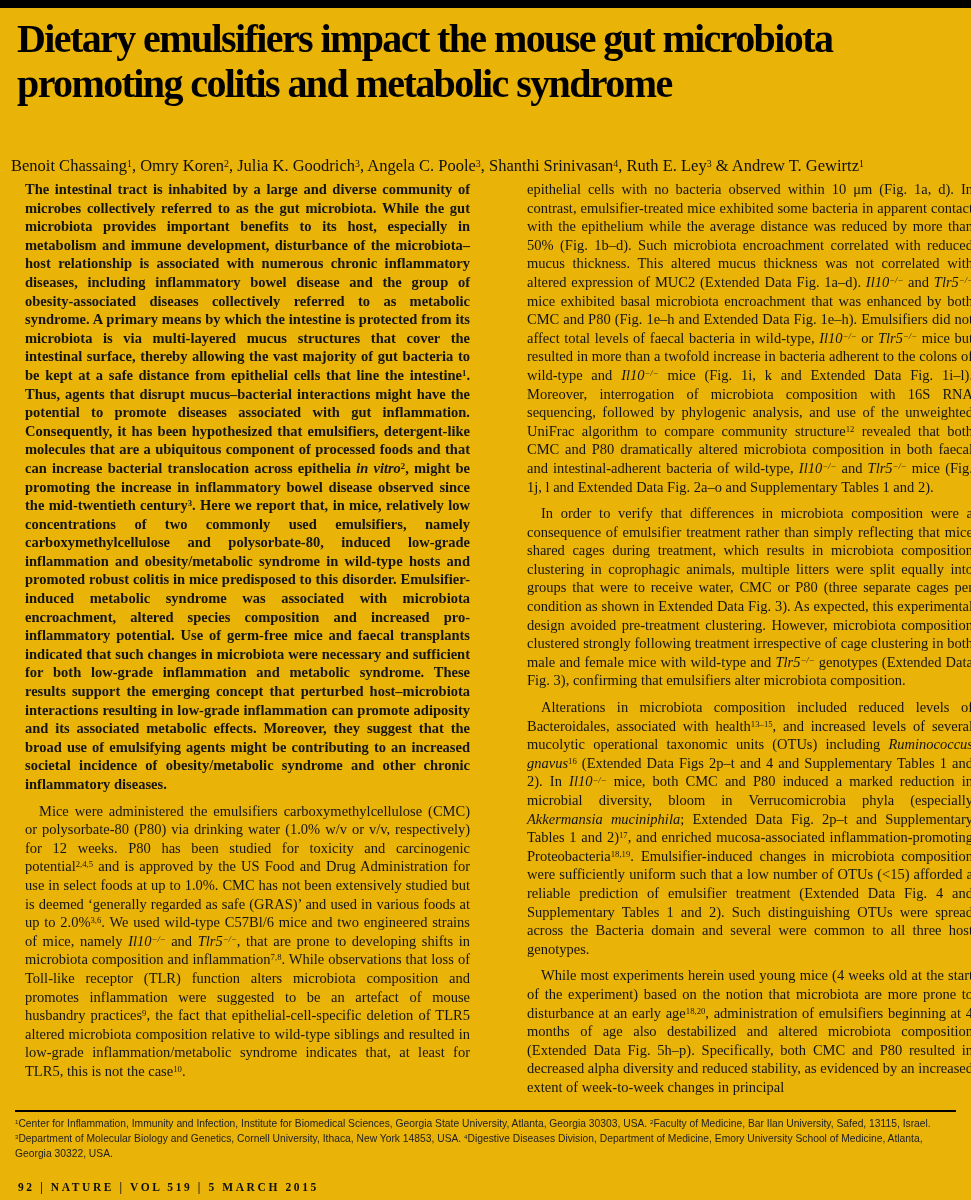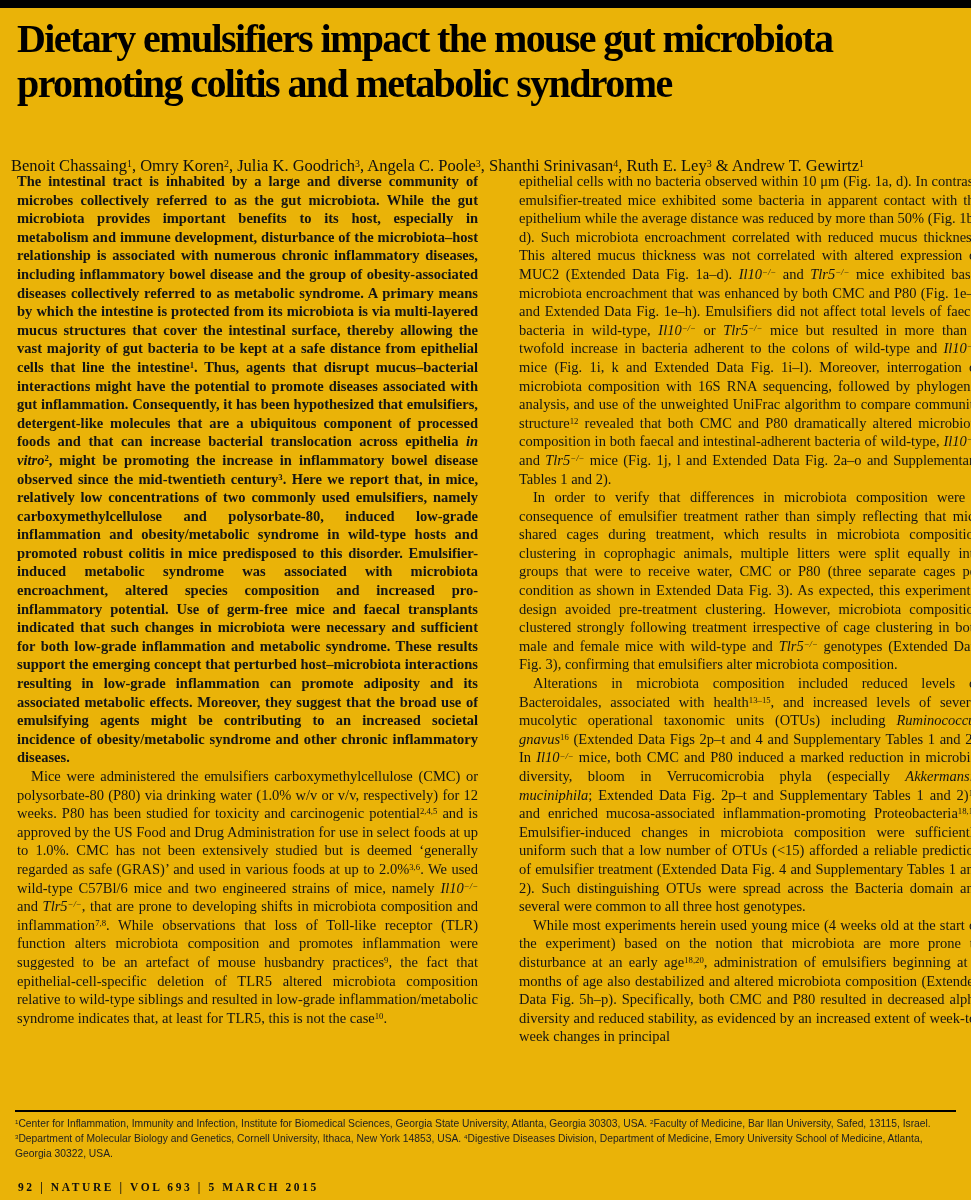--- a/index.html
+++ b/index.html
@@ -8,21 +8,21 @@
   .top-bar{position:absolute;left:0;top:0;width:971px;height:8px;background:#000;}
   .title{position:absolute;left:17px;top:16px;width:948px;margin:0;font-weight:bold;
          font-size:40px;line-height:45px;letter-spacing:-1.6px;color:#000;}
   .title span{display:block;white-space:nowrap;}
   .authors{position:absolute;left:11px;top:112px;width:948px;font-size:16.5px;
            white-space:nowrap;color:#101010;margin-top:44px;}
   .col{position:absolute;top:172px;width:461px;height:936px;overflow:hidden;
        text-align:justify;font-size:14.5px;line-height:18.6px;}
   .col-left{left:17px;}
   .col-right{left:519px;width:462px;}
-  .col p{margin:0;padding:0;}
+  .col p{margin:8px;padding:0;}
   .col p.indent{text-indent:14px;}
   .abstract{font-weight:bold;}
   sup{font-size:60%;line-height:0;position:relative;top:-0.45em;vertical-align:baseline;}
   .footnote-rule{position:absolute;left:15px;top:1110px;width:941px;height:0;
                  border-top:2px solid #000;}
   .footnote{position:absolute;left:15px;top:1117px;width:941px;margin:0;
             font-family:"Liberation Sans",sans-serif;font-size:10.3px;line-height:14.8px;
             color:#222;text-align:left;}
   .page-footer{position:absolute;left:18px;top:1181px;font-size:11.5px;font-weight:bold;
                letter-spacing:2.6px;color:#101010;}
@@ -49,15 +49,15 @@
   <div class="col col-right">
     <p>epithelial cells with no bacteria observed within 10 μm (Fig. 1a, d). In contrast, emulsifier-treated mice exhibited some bacteria in apparent contact with the epithelium while the average distance was reduced by more than 50% (Fig. 1b–d). Such microbiota encroachment correlated with reduced mucus thickness. This altered mucus thickness was not correlated with altered expression of MUC2 (Extended Data Fig. 1a–d). <i>Il10</i><sup><i>−/−</i></sup> and <i>Tlr5</i><sup><i>−/−</i></sup> mice exhibited basal microbiota encroachment that was enhanced by both CMC and P80 (Fig. 1e–h and Extended Data Fig. 1e–h). Emulsifiers did not affect total levels of faecal bacteria in wild-type, <i>Il10</i><sup><i>−/−</i></sup> or <i>Tlr5</i><sup><i>−/−</i></sup> mice but resulted in more than a twofold increase in bacteria adherent to the colons of wild-type and <i>Il10</i><sup><i>−/−</i></sup> mice (Fig. 1i, k and Extended Data Fig. 1i–l). Moreover, interrogation of microbiota composition with 16S RNA sequencing, followed by phylogenic analysis, and use of the unweighted UniFrac algorithm to compare community structure<sup>12</sup> revealed that both CMC and P80 dramatically altered microbiota composition in both faecal and intestinal-adherent bacteria of wild-type, <i>Il10</i><sup><i>−/−</i></sup> and <i>Tlr5</i><sup><i>−/−</i></sup> mice (Fig. 1j, l and Extended Data Fig. 2a–o and Supplementary Tables 1 and 2).</p>
     <p class="indent">In order to verify that differences in microbiota composition were a consequence of emulsifier treatment rather than simply reflecting that mice shared cages during treatment, which results in microbiota composition clustering in coprophagic animals, multiple litters were split equally into groups that were to receive water, CMC or P80 (three separate cages per condition as shown in Extended Data Fig. 3). As expected, this experimental design avoided pre-treatment clustering. However, microbiota composition clustered strongly following treatment irrespective of cage clustering in both male and female mice with wild-type and <i>Tlr5</i><sup><i>−/−</i></sup> genotypes (Extended Data Fig. 3), confirming that emulsifiers alter microbiota composition.</p>
     <p class="indent">Alterations in microbiota composition included reduced levels of Bacteroidales, associated with health<sup>13–15</sup>, and increased levels of several mucolytic operational taxonomic units (OTUs) including <i>Ruminococcus gnavus</i><sup>16</sup> (Extended Data Figs 2p–t and 4 and Supplementary Tables 1 and 2). In <i>Il10</i><sup><i>−/−</i></sup> mice, both CMC and P80 induced a marked reduction in microbial diversity, bloom in Verrucomicrobia phyla (especially <i>Akkermansia muciniphila</i>; Extended Data Fig. 2p–t and Supplementary Tables 1 and 2)<sup>17</sup>, and enriched mucosa-associated inflammation-promoting Proteobacteria<sup>18,19</sup>. Emulsifier-induced changes in microbiota composition were sufficiently uniform such that a low number of OTUs (&lt;15) afforded a reliable prediction of emulsifier treatment (Extended Data Fig. 4 and Supplementary Tables 1 and 2). Such distinguishing OTUs were spread across the Bacteria domain and several were common to all three host genotypes.</p>
     <p class="indent">While most experiments herein used young mice (4 weeks old at the start of the experiment) based on the notion that microbiota are more prone to disturbance at an early age<sup>18,20</sup>, administration of emulsifiers beginning at 4 months of age also destabilized and altered microbiota composition (Extended Data Fig. 5h–p). Specifically, both CMC and P80 resulted in decreased alpha diversity and reduced stability, as evidenced by an increased extent of week-to-week changes in principal</p>
   </div>
 
   <div class="footnote-rule"></div>
   <p class="footnote"><sup>1</sup>Center for Inflammation, Immunity and Infection, Institute for Biomedical Sciences, Georgia State University, Atlanta, Georgia 30303, USA. <sup>2</sup>Faculty of Medicine, Bar Ilan University, Safed, 13115, Israel. <sup>3</sup>Department of Molecular Biology and Genetics, Cornell University, Ithaca, New York 14853, USA. <sup>4</sup>Digestive Diseases Division, Department of Medicine, Emory University School of Medicine, Atlanta, Georgia 30322, USA.</p>
 
-  <div class="page-footer">92 | NATURE | VOL 693 | 5 MARCH 2015</div>
+  <div class="page-footer">92 | NATURE | VOL 519 | 5 MARCH 2015</div>
 
 </div>
 
 </body></html>

